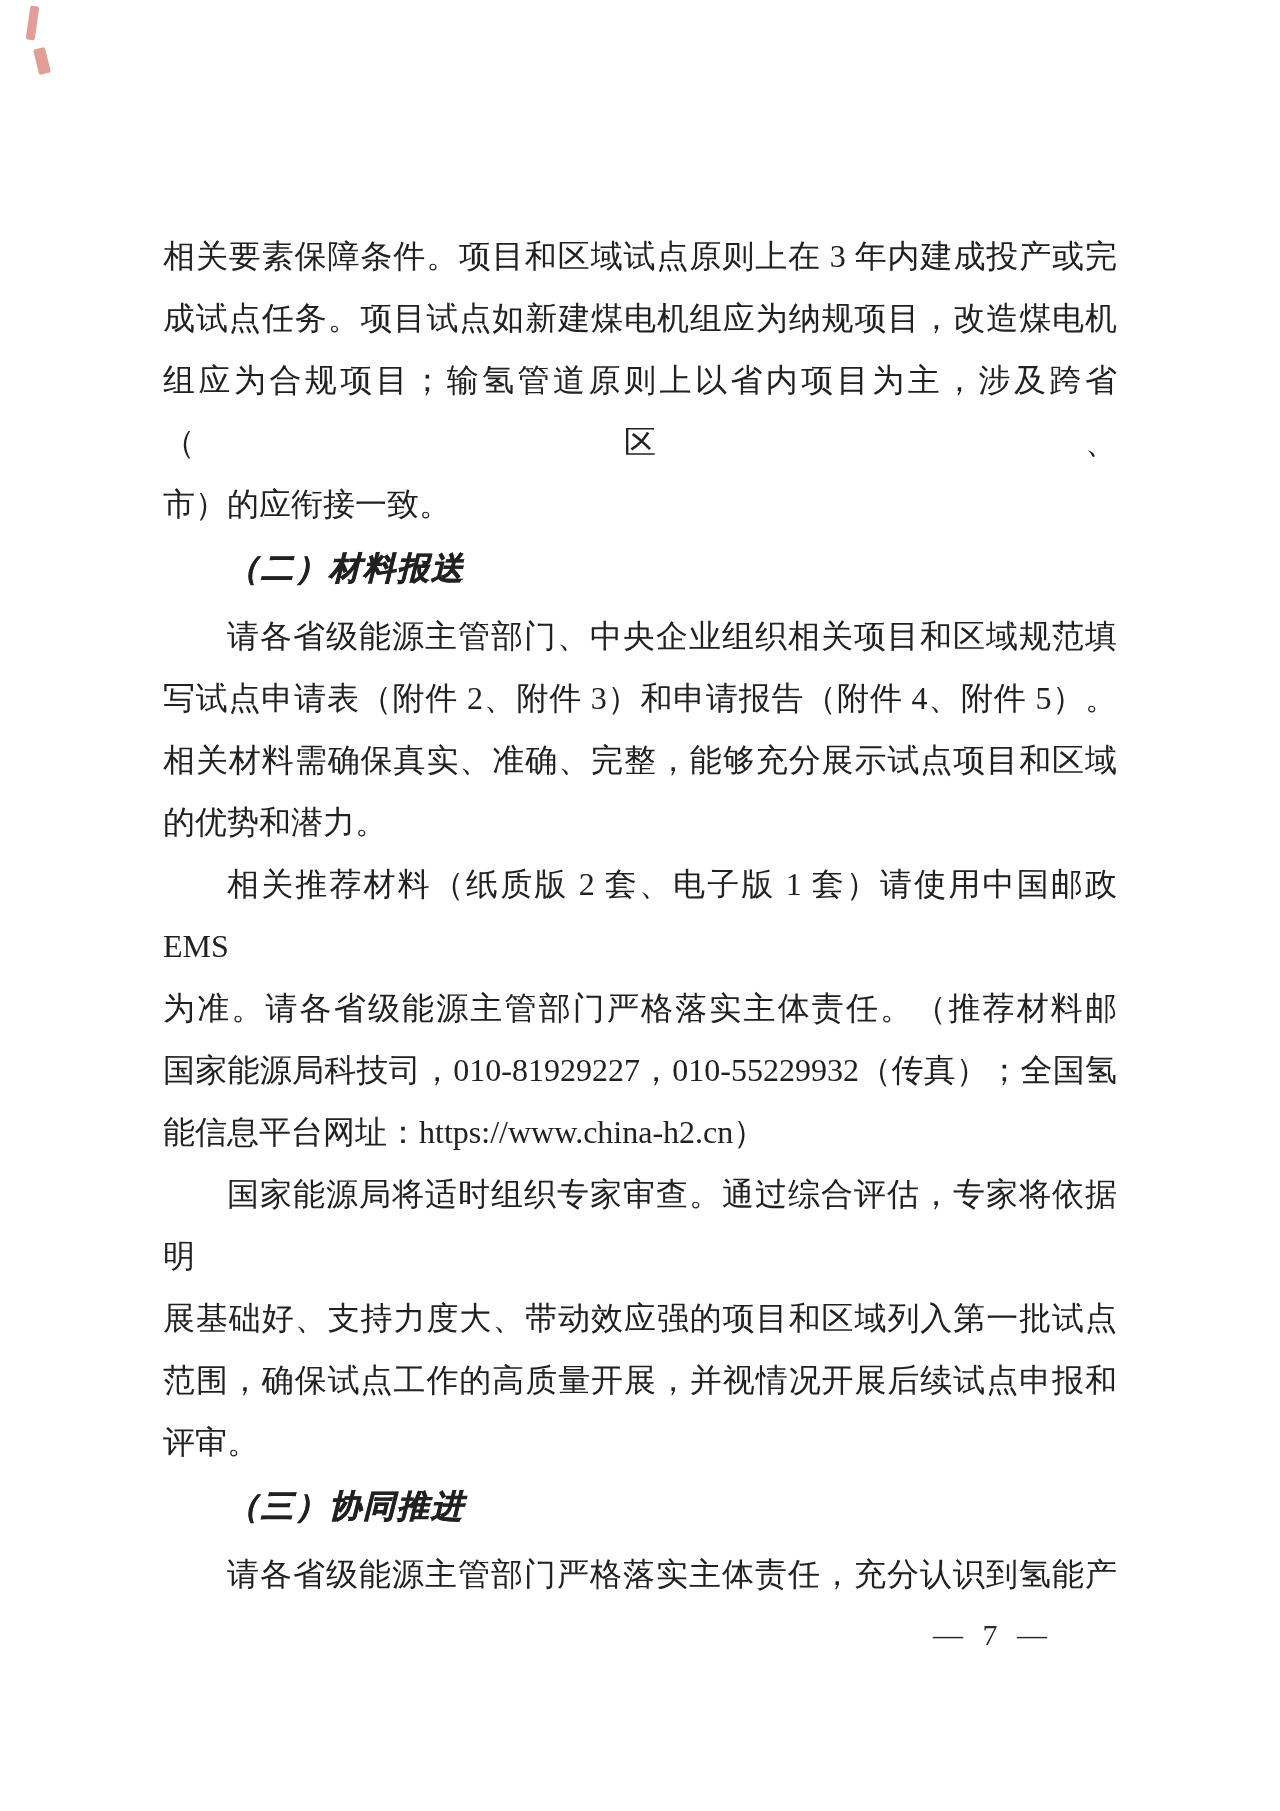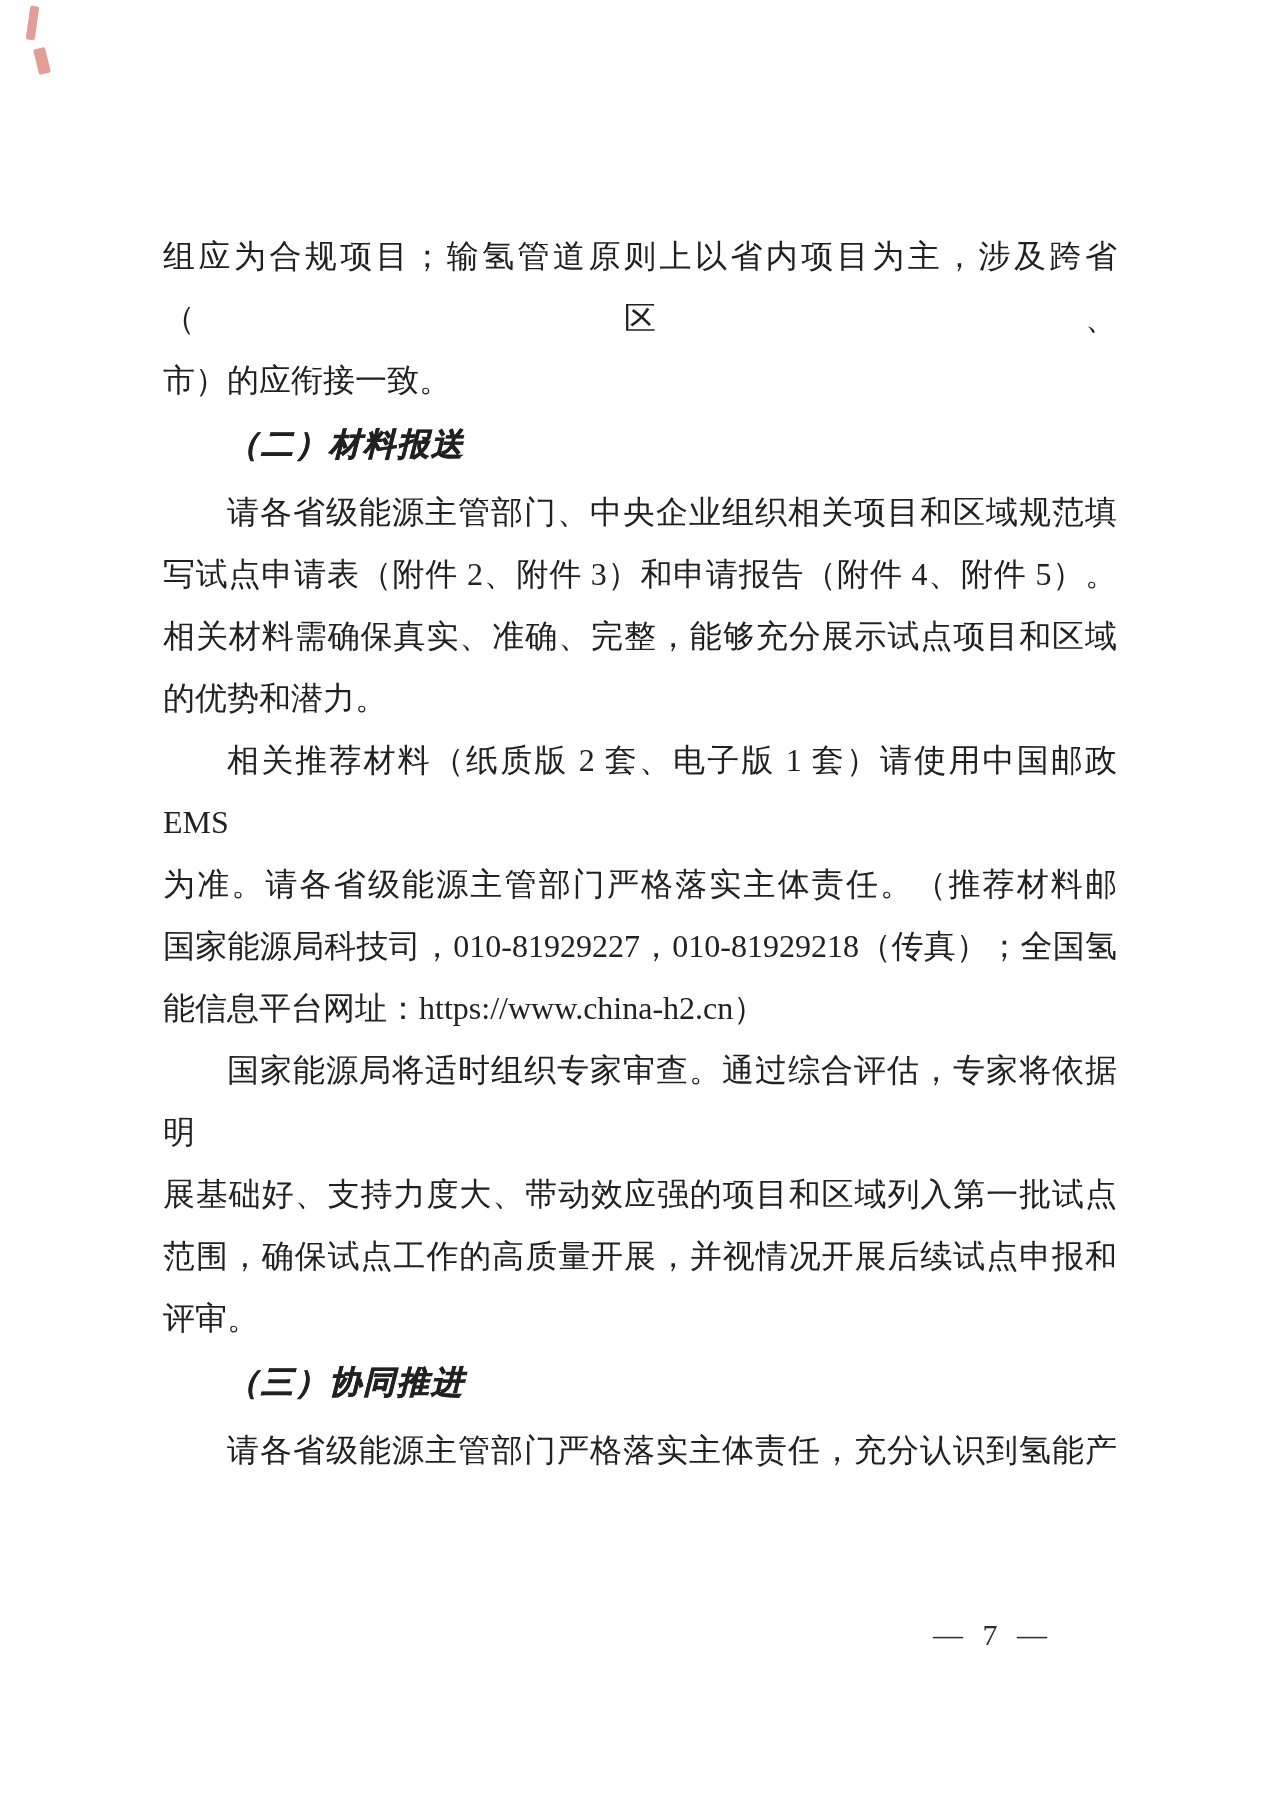--- a/index.html
+++ b/index.html
@@ -62,36 +62,38 @@
 </style>
 </head>
 <body>
 
 <div class="page">
   <div class="scan-artifact a1"></div>
   <div class="scan-artifact a2"></div>
 
   <div class="doc-body">
       <div class="block paragraph">
+        <div class="line">相关要素保障条件。项目和区域试点原则上在 3 年内建成投产或完</div>
+        <div class="line">成试点任务。项目试点如新建煤电机组应为纳规项目，改造煤电机</div>
         <div class="line">组应为合规项目；输氢管道原则上以省内项目为主，涉及跨省（区、</div>
         <div class="line last">市）的应衔接一致。</div>
       </div>
       <div class="block heading">
         <div class="line indent last">（二）材料报送</div>
       </div>
       <div class="block paragraph">
         <div class="line indent">请各省级能源主管部门、中央企业组织相关项目和区域规范填</div>
         <div class="line">写试点申请表（附件 2、附件 3）和申请报告（附件 4、附件 5）。</div>
         <div class="line">相关材料需确保真实、准确、完整，能够充分展示试点项目和区域</div>
         <div class="line last">的优势和潜力。</div>
       </div>
       <div class="block paragraph">
         <div class="line indent">相关推荐材料（纸质版 2 套、电子版 1 套）请使用中国邮政 EMS</div>
         <div class="line">为准。请各省级能源主管部门严格落实主体责任。（推荐材料邮</div>
-        <div class="line">国家能源局科技司，010-81929227，010-81929218（传真）；全国氢</div>
+        <div class="line">国家能源局科技司，010-81929227，010-55229932（传真）；全国氢</div>
         <div class="line last">能信息平台网址：https://www.china-h2.cn）</div>
       </div>
       <div class="block paragraph">
         <div class="line indent">国家能源局将适时组织专家审查。通过综合评估，专家将依据明</div>
         <div class="line">展基础好、支持力度大、带动效应强的项目和区域列入第一批试点</div>
         <div class="line">范围，确保试点工作的高质量开展，并视情况开展后续试点申报和</div>
         <div class="line last">评审。</div>
       </div>
       <div class="block heading">
         <div class="line indent last">（三）协同推进</div>

